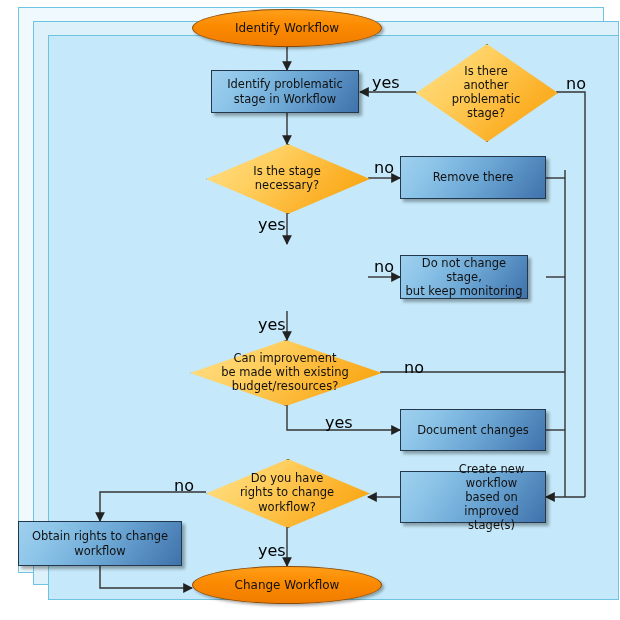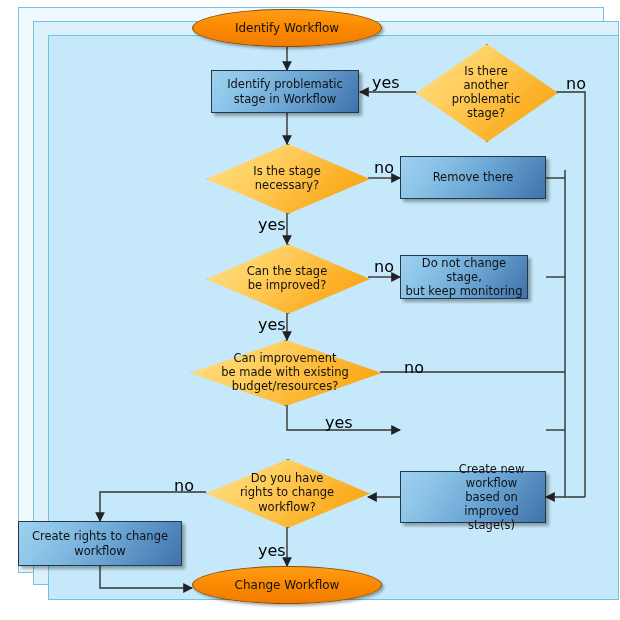--- a/index.html
+++ b/index.html
@@ -113,54 +113,52 @@
   <div class="node dia" style="left:206px;top:144px;width:162px;height:68px;">
     <div class="dshape"></div>
     <div class="dtext" style="white-space:pre-line;">Is the stage
 necessary?</div>
   </div>
 
   <div class="node proc" style="left:400px;top:156px;width:146px;height:43px;">
     <span>Remove there</span>
   </div>
 
-  <div class="node dia" style="left:206px;top:244px;width:162px;height:68px;">
-    <div class="dshape"></div>
-    <div class="dtext" style="white-space:pre-line;">Can the stage
-be improved?</div>
-  </div>
 
   <div class="node proc" style="left:400px;top:255px;width:128px;height:44px;">
     <span style="white-space:pre-line;">Do not change stage,
 but keep monitoring</span>
   </div>
 
   <div class="node dia" style="left:190px;top:340px;width:190px;height:64px;">
     <div class="dshape"></div>
     <div class="dtext" style="white-space:pre-line;">Can improvement
 be made with existing
 budget/resources?</div>
   </div>
 
+  <div class="node proc" style="left:400px;top:409px;width:146px;height:42px;">
+    <span>Document changes</span>
+  </div>
 
   <div class="node proc" style="left:400px;top:471px;width:146px;height:52px;padding-left:37px;">
     <span style="white-space:pre-line;">Create new workflow
 based on improved
 stage(s)</span>
   </div>
 
   <div class="node dia" style="left:206px;top:459px;width:162px;height:67px;justify-content:center;">
     <div class="dshape"></div>
     <div class="dtext" style="white-space:pre-line;">Do you have
 rights to change
 workflow?</div>
   </div>
 
   <div class="node proc" style="left:18px;top:521px;width:164px;height:45px;">
-    <span style="white-space:pre-line;">Create rights to change
+    <span style="white-space:pre-line;">Obtain rights to change
 workflow</span>
   </div>
 
   <div class="node oval" style="left:192px;top:566px;width:190px;height:38px;">
     <span>Change Workflow</span>
   </div>
 
   <div class="lbl" style="left:372px;top:73px;">yes</div>
   <div class="lbl" style="left:566px;top:74px;">no</div>
   <div class="lbl" style="left:374px;top:158px;">no</div>

